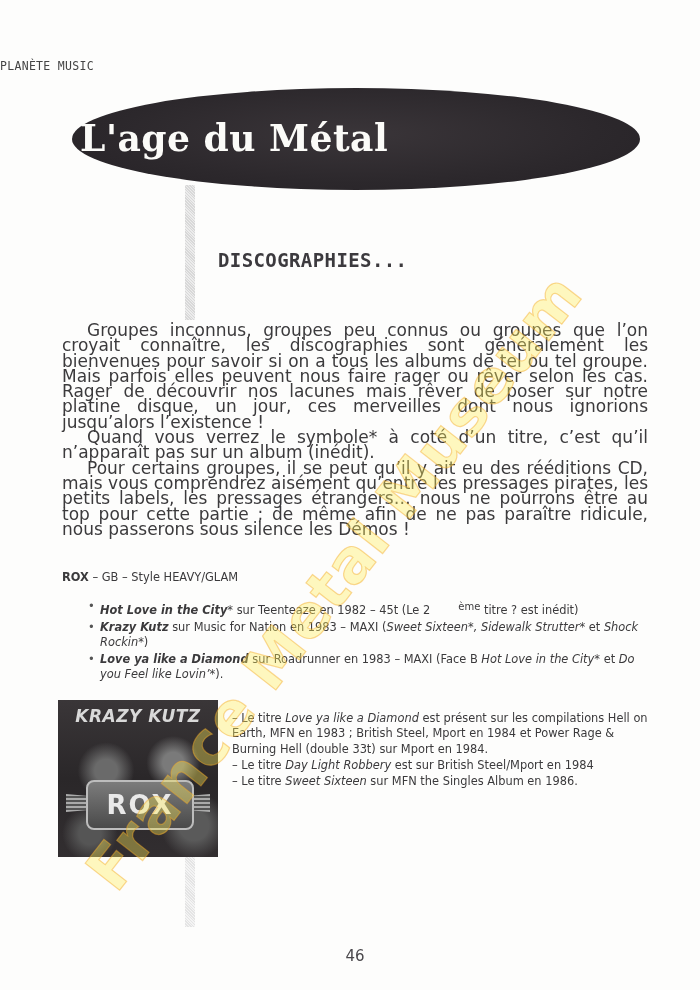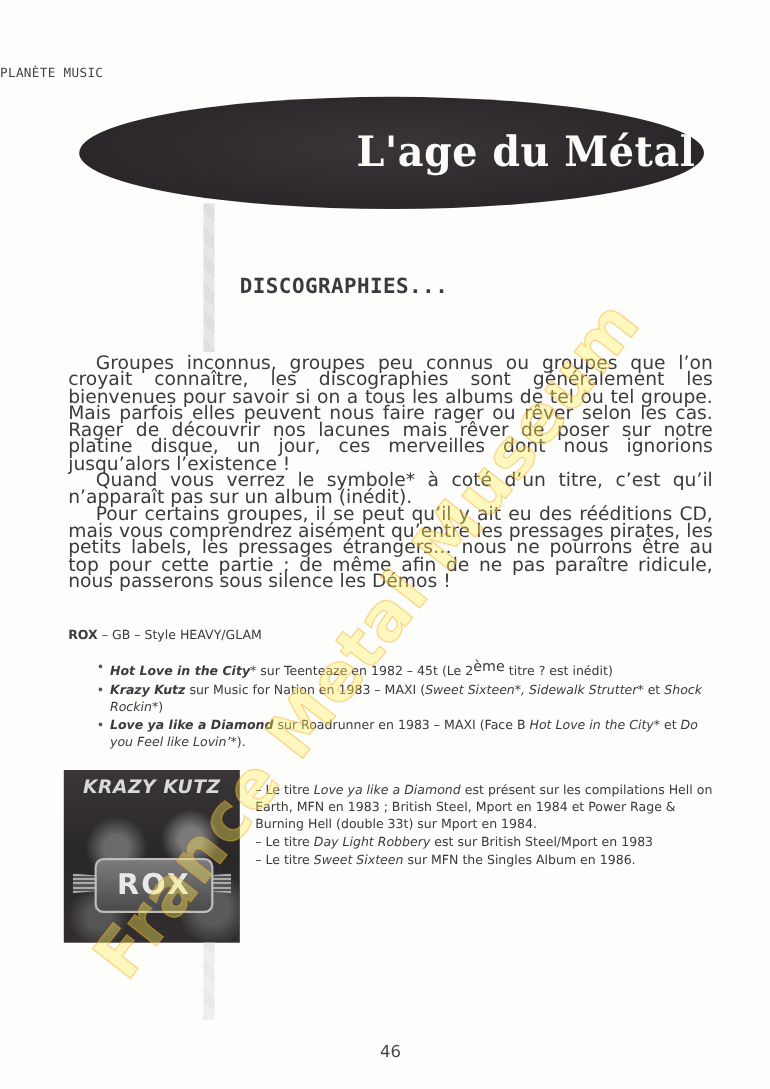--- a/index.html
+++ b/index.html
@@ -11,21 +11,21 @@
   }
   .mono { font-family: "DejaVu Sans Mono", "Liberation Mono", monospace; }
   #running-head {
     position: absolute; top: 59px; left: 0; width: 700px; text-align: left;
     font-size: 11.5px; letter-spacing: 0.3px; color: #444;
   }
   #title-ellipse {
     position: absolute; left: 72px; top: 88px; width: 568px; height: 102px;
     border-radius: 50%;
     background: radial-gradient(ellipse at 50% 45%, #3a3539 0%, #2c282c 60%, #252125 100%);
-    display: flex; align-items: center; justify-content: flex-end;
+    display: flex; align-items: center; justify-content: flex-start;
   }
   #title-text {
     color: #fbfbf8; font-family: "DejaVu Serif", serif; font-size: 38px;
     font-weight: bold; letter-spacing: 0.5px; margin-top: -4px;
     transform: scaleX(0.95);
   }
   #side-bar {
     position: absolute; left: 185px; top: 185px; width: 10px; height: 135px;
     background: repeating-linear-gradient(45deg, #d8d8d8 0 1px, #ececec 1px 2px);
   }
@@ -49,21 +49,21 @@
   #releases {
     position: absolute; left: 100px; top: 599px; width: 548px; margin: 0; padding: 0;
     list-style: none; font-size: 11.4px; line-height: 15.3px;
   }
   #releases li { position: relative; margin-bottom: 1.5px; }
   #releases li::before {
     content: "•"; position: absolute; left: -12px; top: 0; color: #555;
   }
   #releases .t { font-weight: bold; font-style: italic; }
   #releases i { font-style: italic; }
-  #releases sup { font-size: 13px; vertical-align: 4px; }
+  #releases sup { font-size: 10px; vertical-align: 4px; padding-left: 28px; }
   #cover {
     position: absolute; left: 58px; top: 700px; width: 160px; height: 157px;
     background:
       radial-gradient(circle at 30% 45%, #6a6a6a 0 8%, transparent 20%),
       radial-gradient(circle at 72% 40%, #7a7a7a 0 7%, transparent 18%),
       radial-gradient(circle at 20% 85%, #555 0 6%, transparent 15%),
       radial-gradient(circle at 85% 80%, #5a5a5a 0 8%, transparent 18%),
       linear-gradient(180deg, #3a3638 0%, #2a2729 50%, #322e30 100%);
     overflow: hidden;
   }
@@ -144,19 +144,19 @@
   <div id="cover-title">KRAZY KUTZ</div>
   <div id="cover-wing-l"></div>
   <div id="cover-wing-r"></div>
   <div id="cover-logo">ROX</div>
 </div>
 
 <div id="side-bar-bottom"></div>
 
 <div id="notes">
   <p><span>– Le titre </span><i>Love ya like a Diamond</i><span> est présent sur les compilations Hell on Earth, MFN en 1983 ; British Steel, Mport en 1984 et Power Rage &amp; Burning Hell (double 33t) sur Mport en 1984.</span></p>
-  <p><span>– Le titre </span><i>Day Light Robbery</i><span> est sur British Steel/Mport en 1983</span></p>
+  <p><span>– Le titre </span><i>Day Light Robbery</i><span> est sur British Steel/Mport en 1984</span></p>
   <p><span>– Le titre </span><i>Sweet Sixteen</i><span> sur MFN the Singles Album en 1986.</span></p>
 </div>
 
 <div id="page-number">46</div>
 
 <div id="watermark">France Metal Museum</div>
 
 </body></html>

